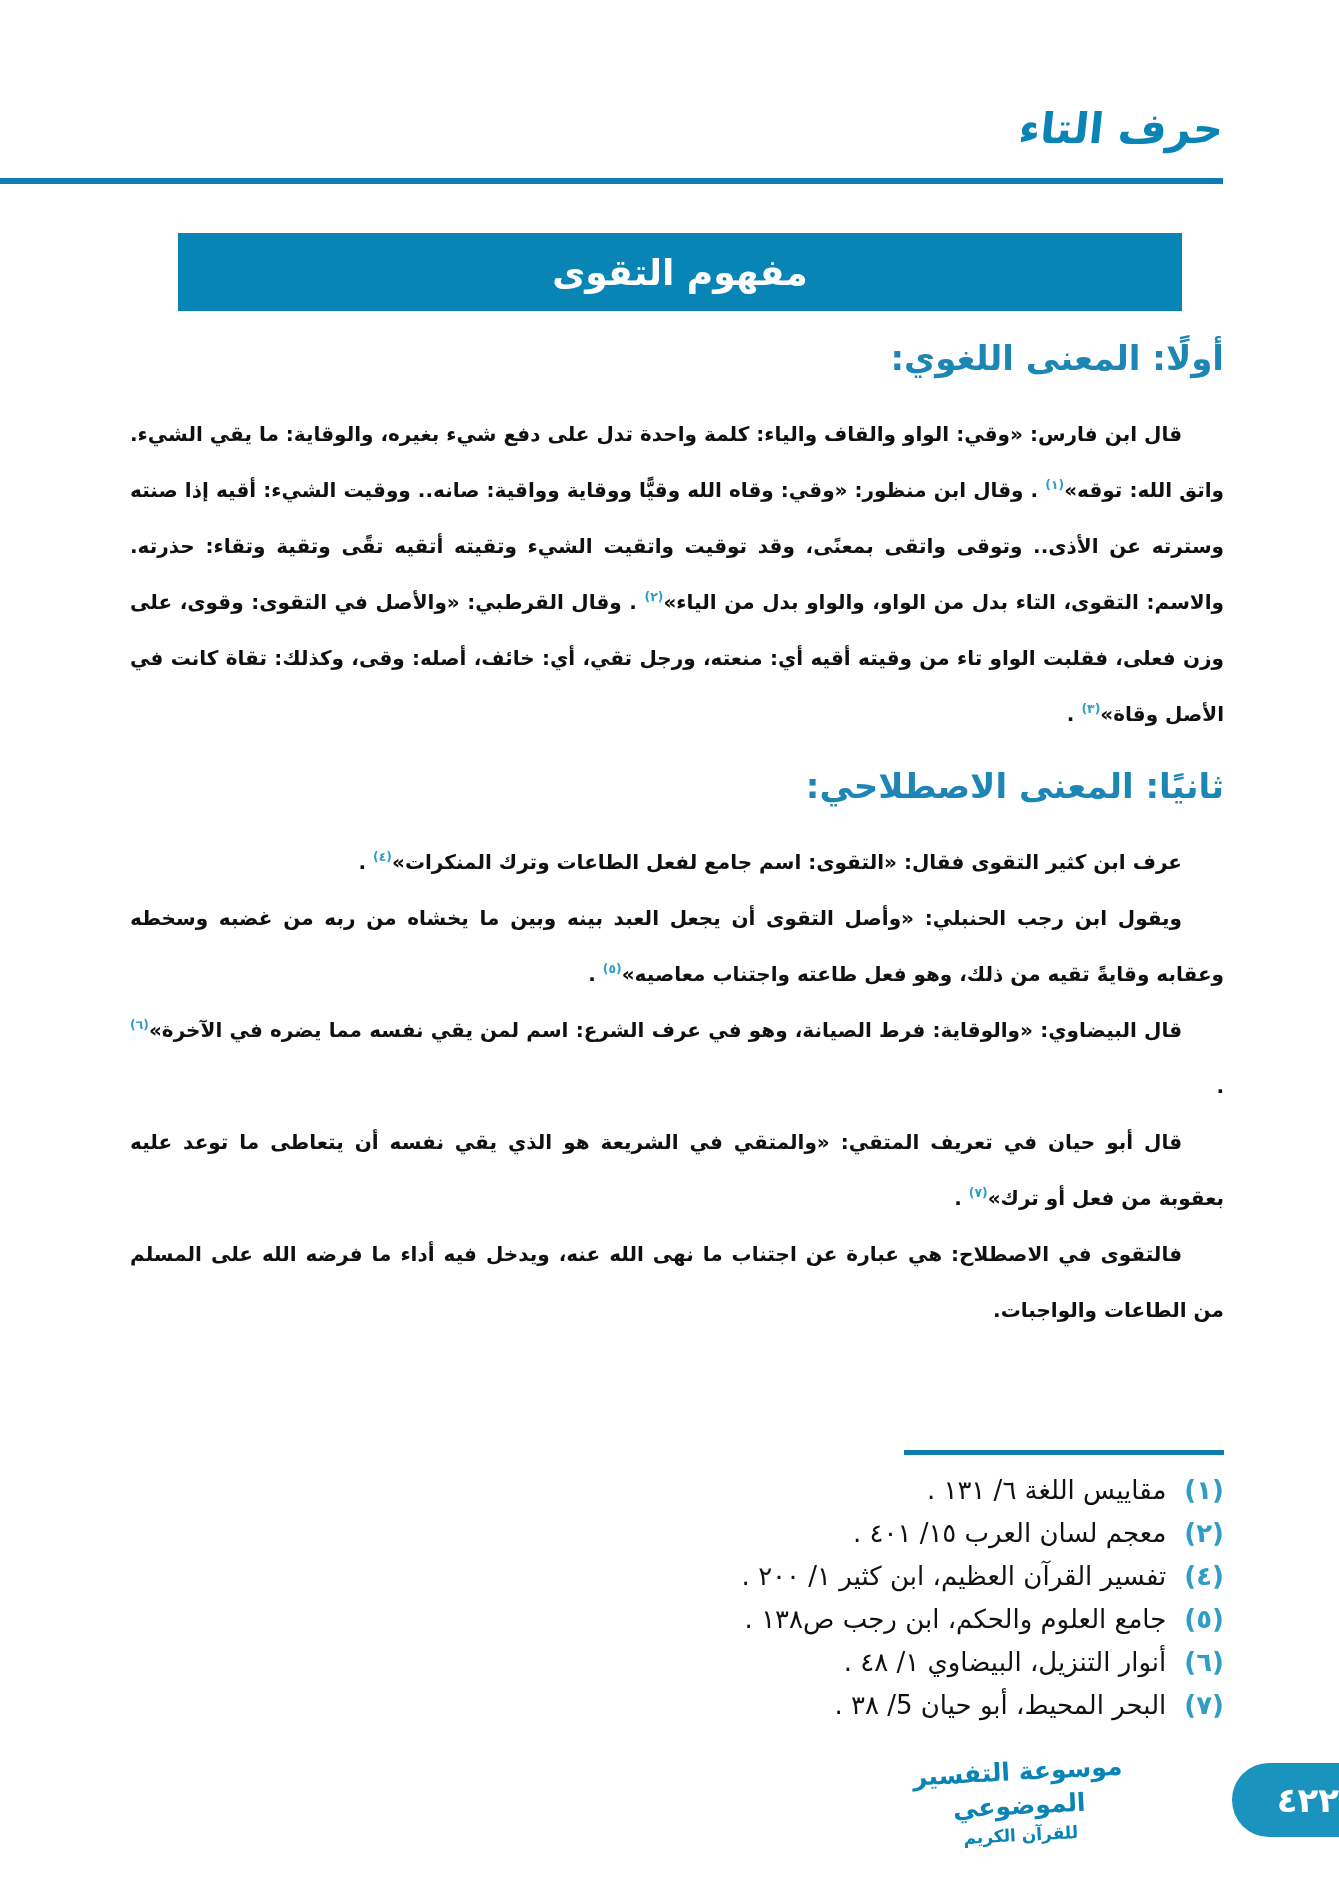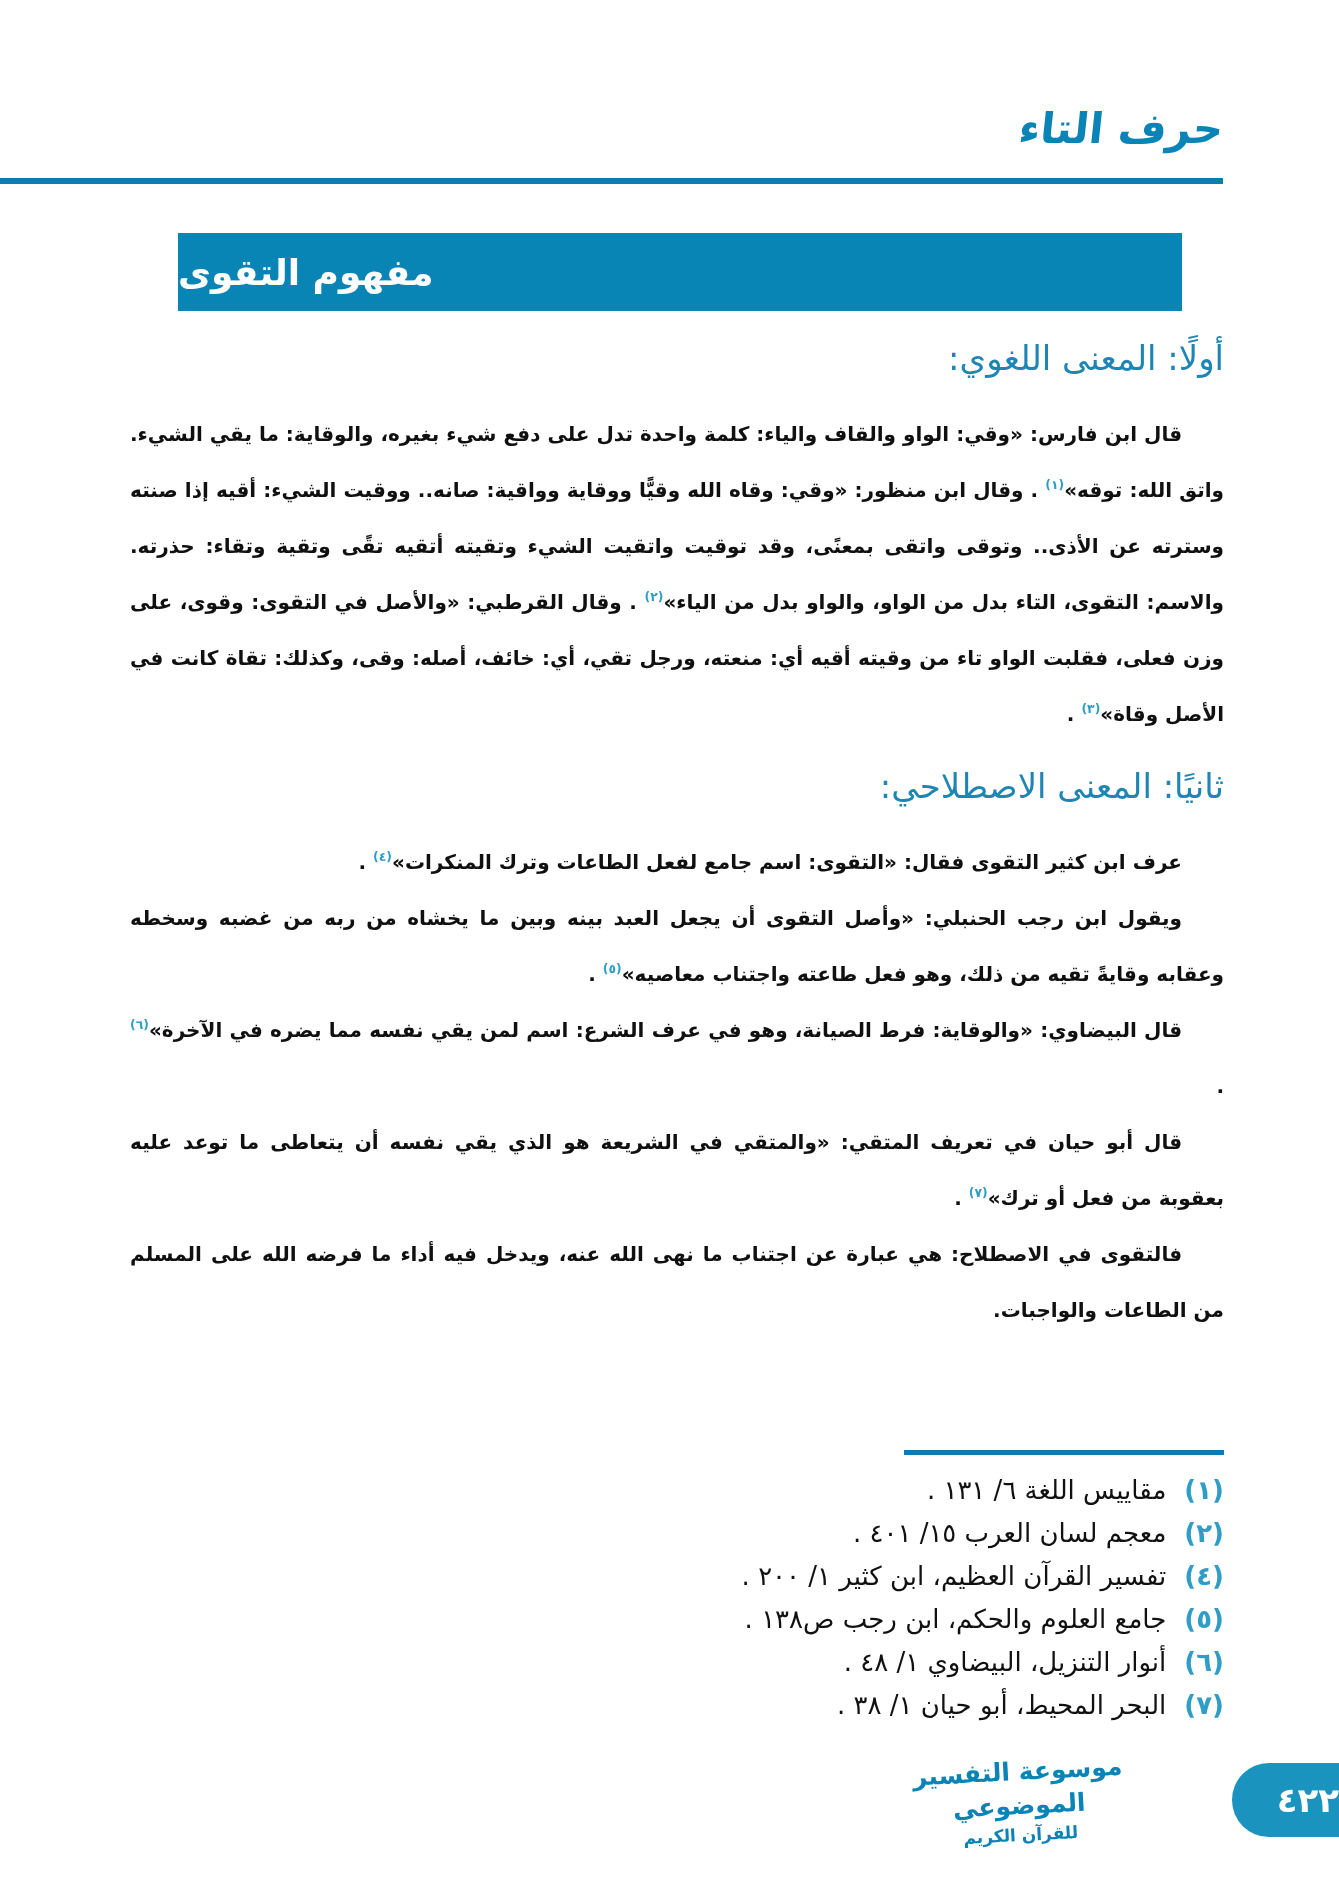--- a/index.html
+++ b/index.html
@@ -19,32 +19,32 @@
     letter-spacing:-2px;
   }
   .header-rule{
     position:absolute;top:178px;left:0;
     width:1223px;height:6px;background:#0f7cb0;
   }
   
   .title-banner{
     position:absolute;top:233px;right:157px;left:178px;
     height:78px;background:#0884b5;
-    display:flex;align-items:center;justify-content:flex-end;
+    display:flex;align-items:center;justify-content:center;
   }
   .title-banner span{
     color:#ffffff;font-size:36px;font-weight:bold;
   }
   
   .content{
     position:absolute;top:332px;right:115px;left:130px;
     color:#111111;
   }
   .sec-heading{
-    color:#1d86b4;font-size:34px;font-weight:normal;
+    color:#1d86b4;font-size:34px;font-weight:bold;
     margin:0 0 22px 0;line-height:52px;
   }
   .sec-heading.second{margin-top:18px;}
   .body-para{
     margin:0;
     font-size:20px;font-weight:bold;line-height:56px;
     text-align:justify;text-indent:42px;
     color:#101010;
   }
   sup.fn-ref{
@@ -130,21 +130,21 @@
         <div class="fn-row">
     <span class="fn-marker">(٤)</span><span class="fn-text">تفسير القرآن العظيم، ابن كثير ١/ ٢٠٠ .</span>
   </div>
         <div class="fn-row">
     <span class="fn-marker">(٥)</span><span class="fn-text">جامع العلوم والحكم، ابن رجب ص١٣٨ .</span>
   </div>
         <div class="fn-row">
     <span class="fn-marker">(٦)</span><span class="fn-text">أنوار التنزيل، البيضاوي ١/ ٤٨ .</span>
   </div>
         <div class="fn-row">
-    <span class="fn-marker">(٧)</span><span class="fn-text">البحر المحيط، أبو حيان ١/ ٣٨ .</span>
+    <span class="fn-marker">(٧)</span><span class="fn-text">البحر المحيط، أبو حيان 5/ ٣٨ .</span>
   </div>
       </div>
   </div>
 
   <div class="footer-logo">
     <div class="logo-l1">موسوعة التفسير الموضوعي</div>
     <div class="logo-l2">للقرآن الكريم</div>
   </div>
 
   <div class="page-badge">

